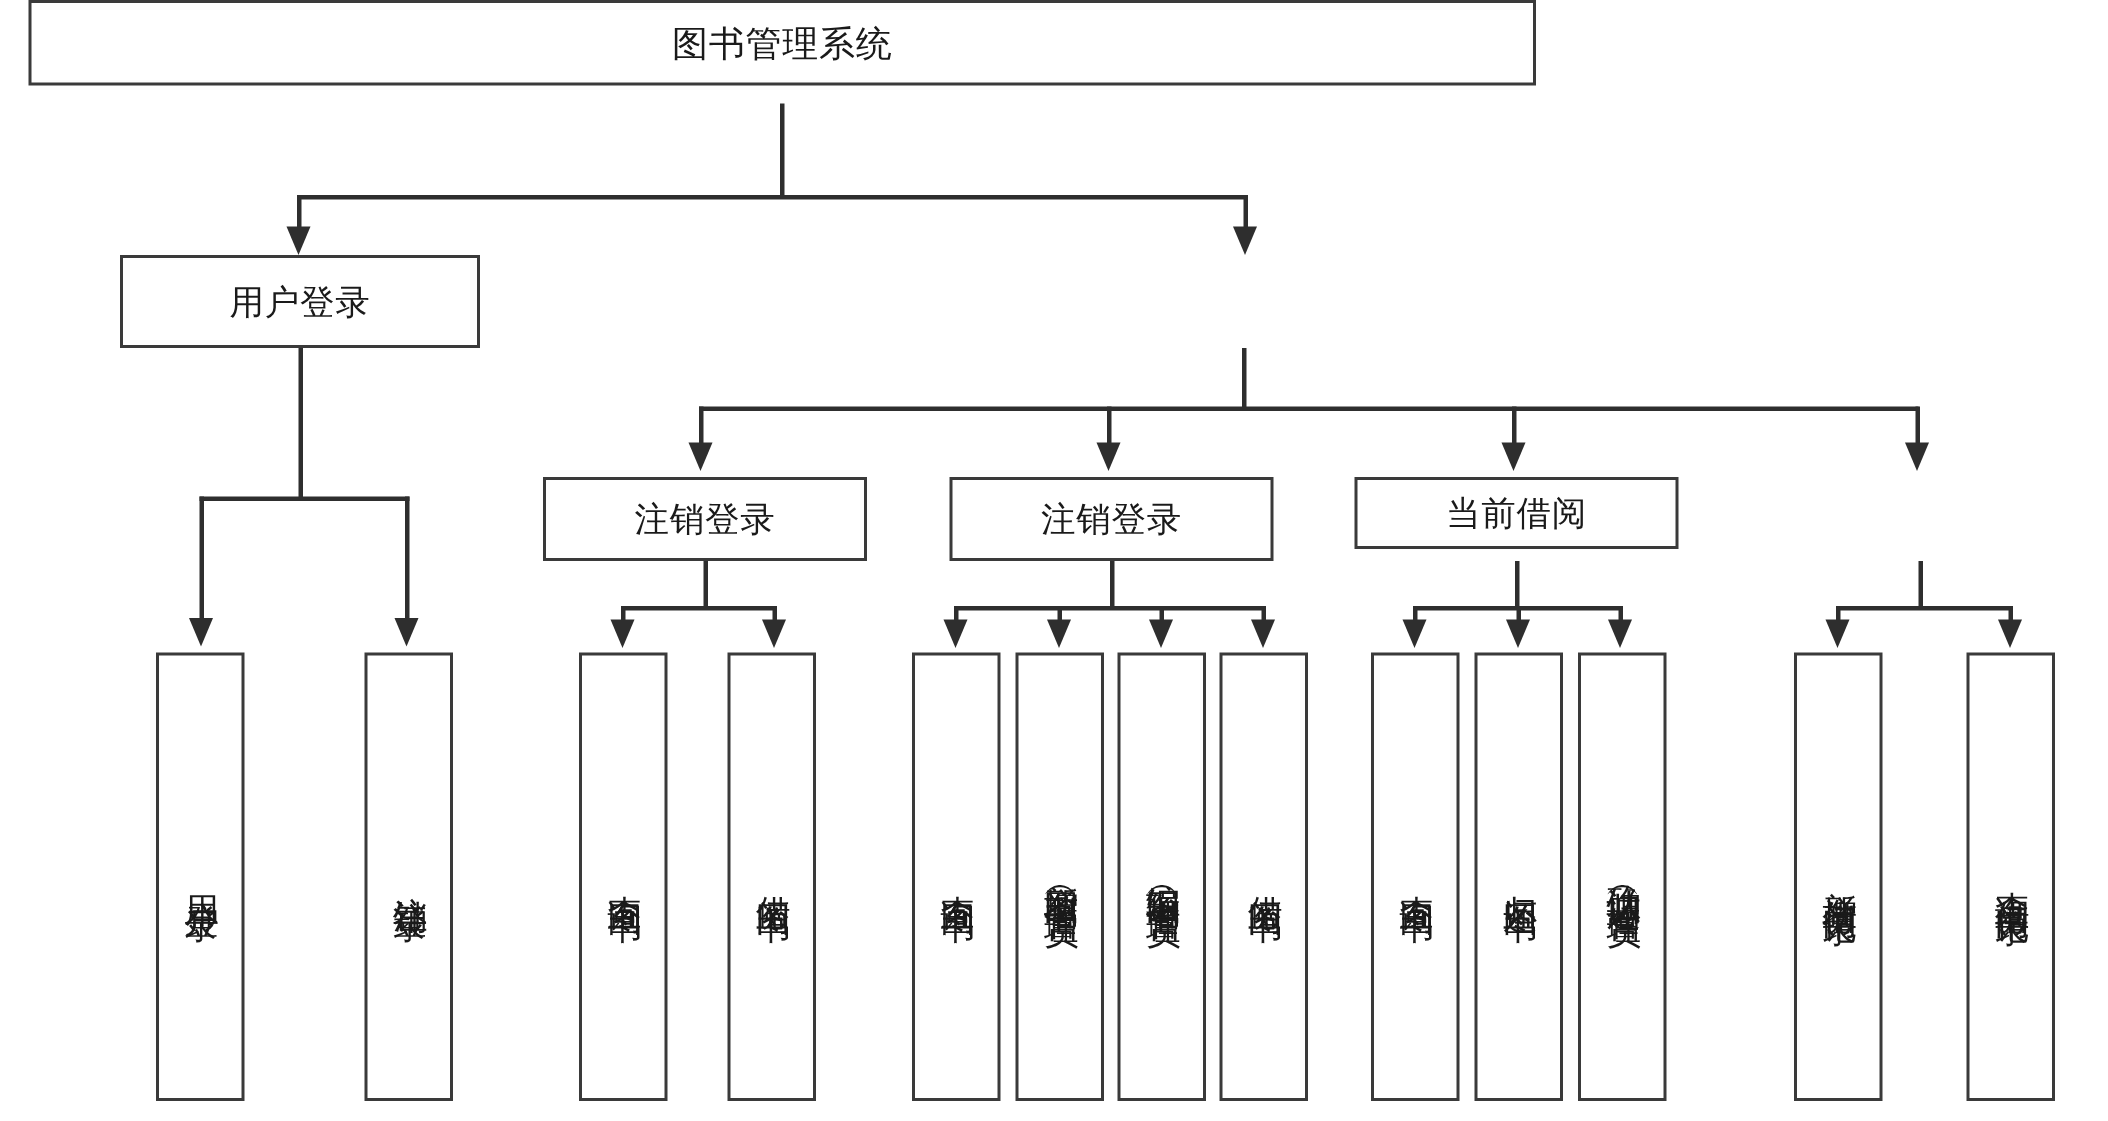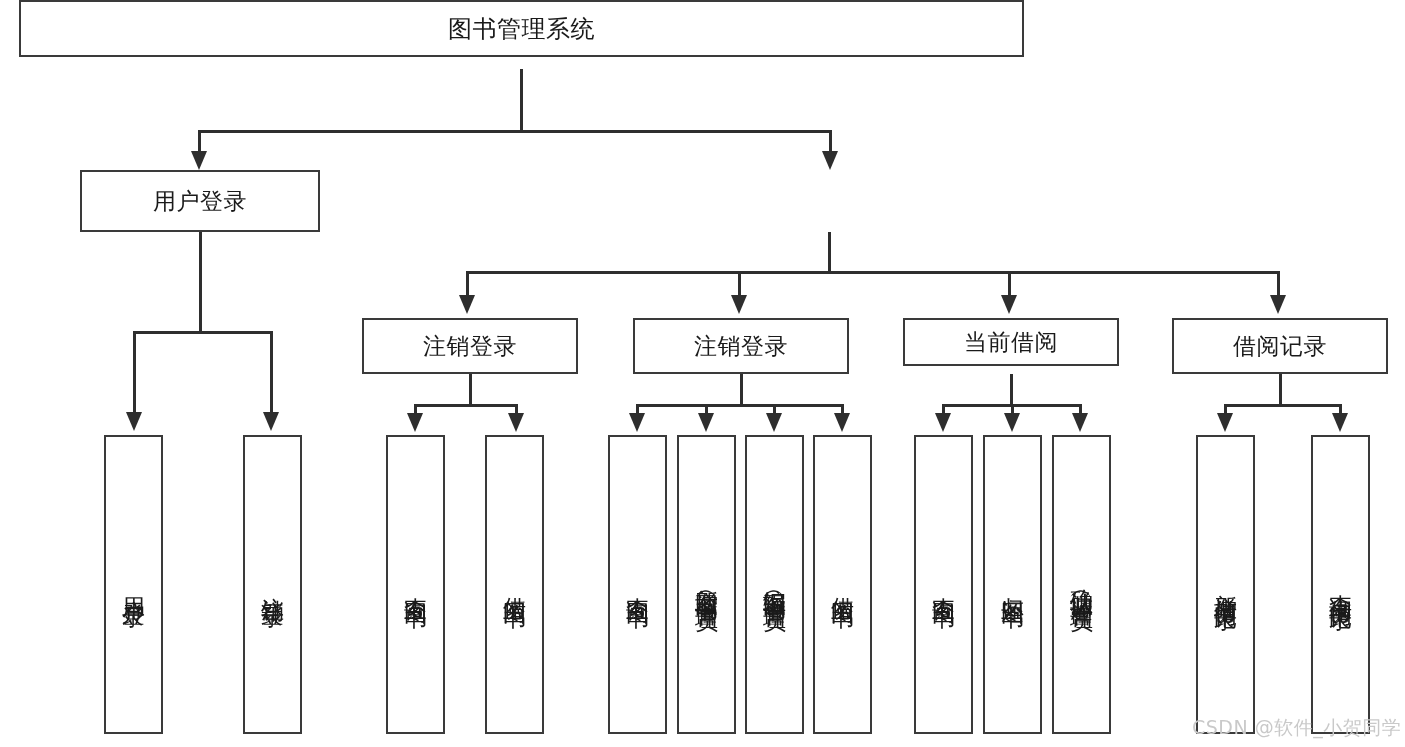--- a/index.html
+++ b/index.html
@@ -132,35 +132,33 @@
   <div class="edge v" style="left:1339px; top:404px; height:12px;"></div>
   <div class="arrow" style="left:1332px; top:413px;"></div>
 
   <div class="node h-node root" style="left:19px; top:0; width:1005px; height:57px;">图书管理系统</div>
 
   <div class="node h-node" style="left:80px; top:170px; width:240px; height:62px;">用户登录</div>
 
   <div class="node h-node" style="left:362px; top:318px; width:216px; height:56px;">注销登录</div>
   <div class="node h-node" style="left:633px; top:318px; width:216px; height:56px;">注销登录</div>
   <div class="node h-node" style="left:903px; top:318px; width:216px; height:48px;">当前借阅</div>
-  <div class="node h-node" style="left:1172px; top:318px; width:216px; height:56px;">借阅记录</div>
 
   <div class="node v-node" style="left:104px; top:435px; width:59px; height:299px;">用户登录</div>
   <div class="node v-node" style="left:243px; top:435px; width:59px; height:299px;">注销登录</div>
 
   <div class="node v-node" style="left:386px; top:435px; width:59px; height:299px;">查询图书</div>
   <div class="node v-node" style="left:485px; top:435px; width:59px; height:299px;">借阅图书</div>
 
   <div class="node v-node" style="left:608px; top:435px; width:59px; height:299px;">查询图书</div>
   <div class="node v-node" style="left:677px; top:435px; width:59px; height:299px;">新增图书（管理员）</div>
   <div class="node v-node" style="left:745px; top:435px; width:59px; height:299px;">编辑图书（管理员）</div>
   <div class="node v-node" style="left:813px; top:435px; width:59px; height:299px;">借阅图书</div>
 
   <div class="node v-node" style="left:914px; top:435px; width:59px; height:299px;">查询图书</div>
   <div class="node v-node" style="left:983px; top:435px; width:59px; height:299px;">归还图书</div>
   <div class="node v-node" style="left:1052px; top:435px; width:59px; height:299px;">确认归还（管理员）</div>
 
   <div class="node v-node" style="left:1196px; top:435px; width:59px; height:299px;">新增借阅记录</div>
   <div class="node v-node" style="left:1311px; top:435px; width:59px; height:299px;">查询借阅记录</div>
 
-  <div id="watermark" style="left:1192px; top:715px;">CSDN @软件_小贺同学</div>
 
 </div>
 
 </body></html>

